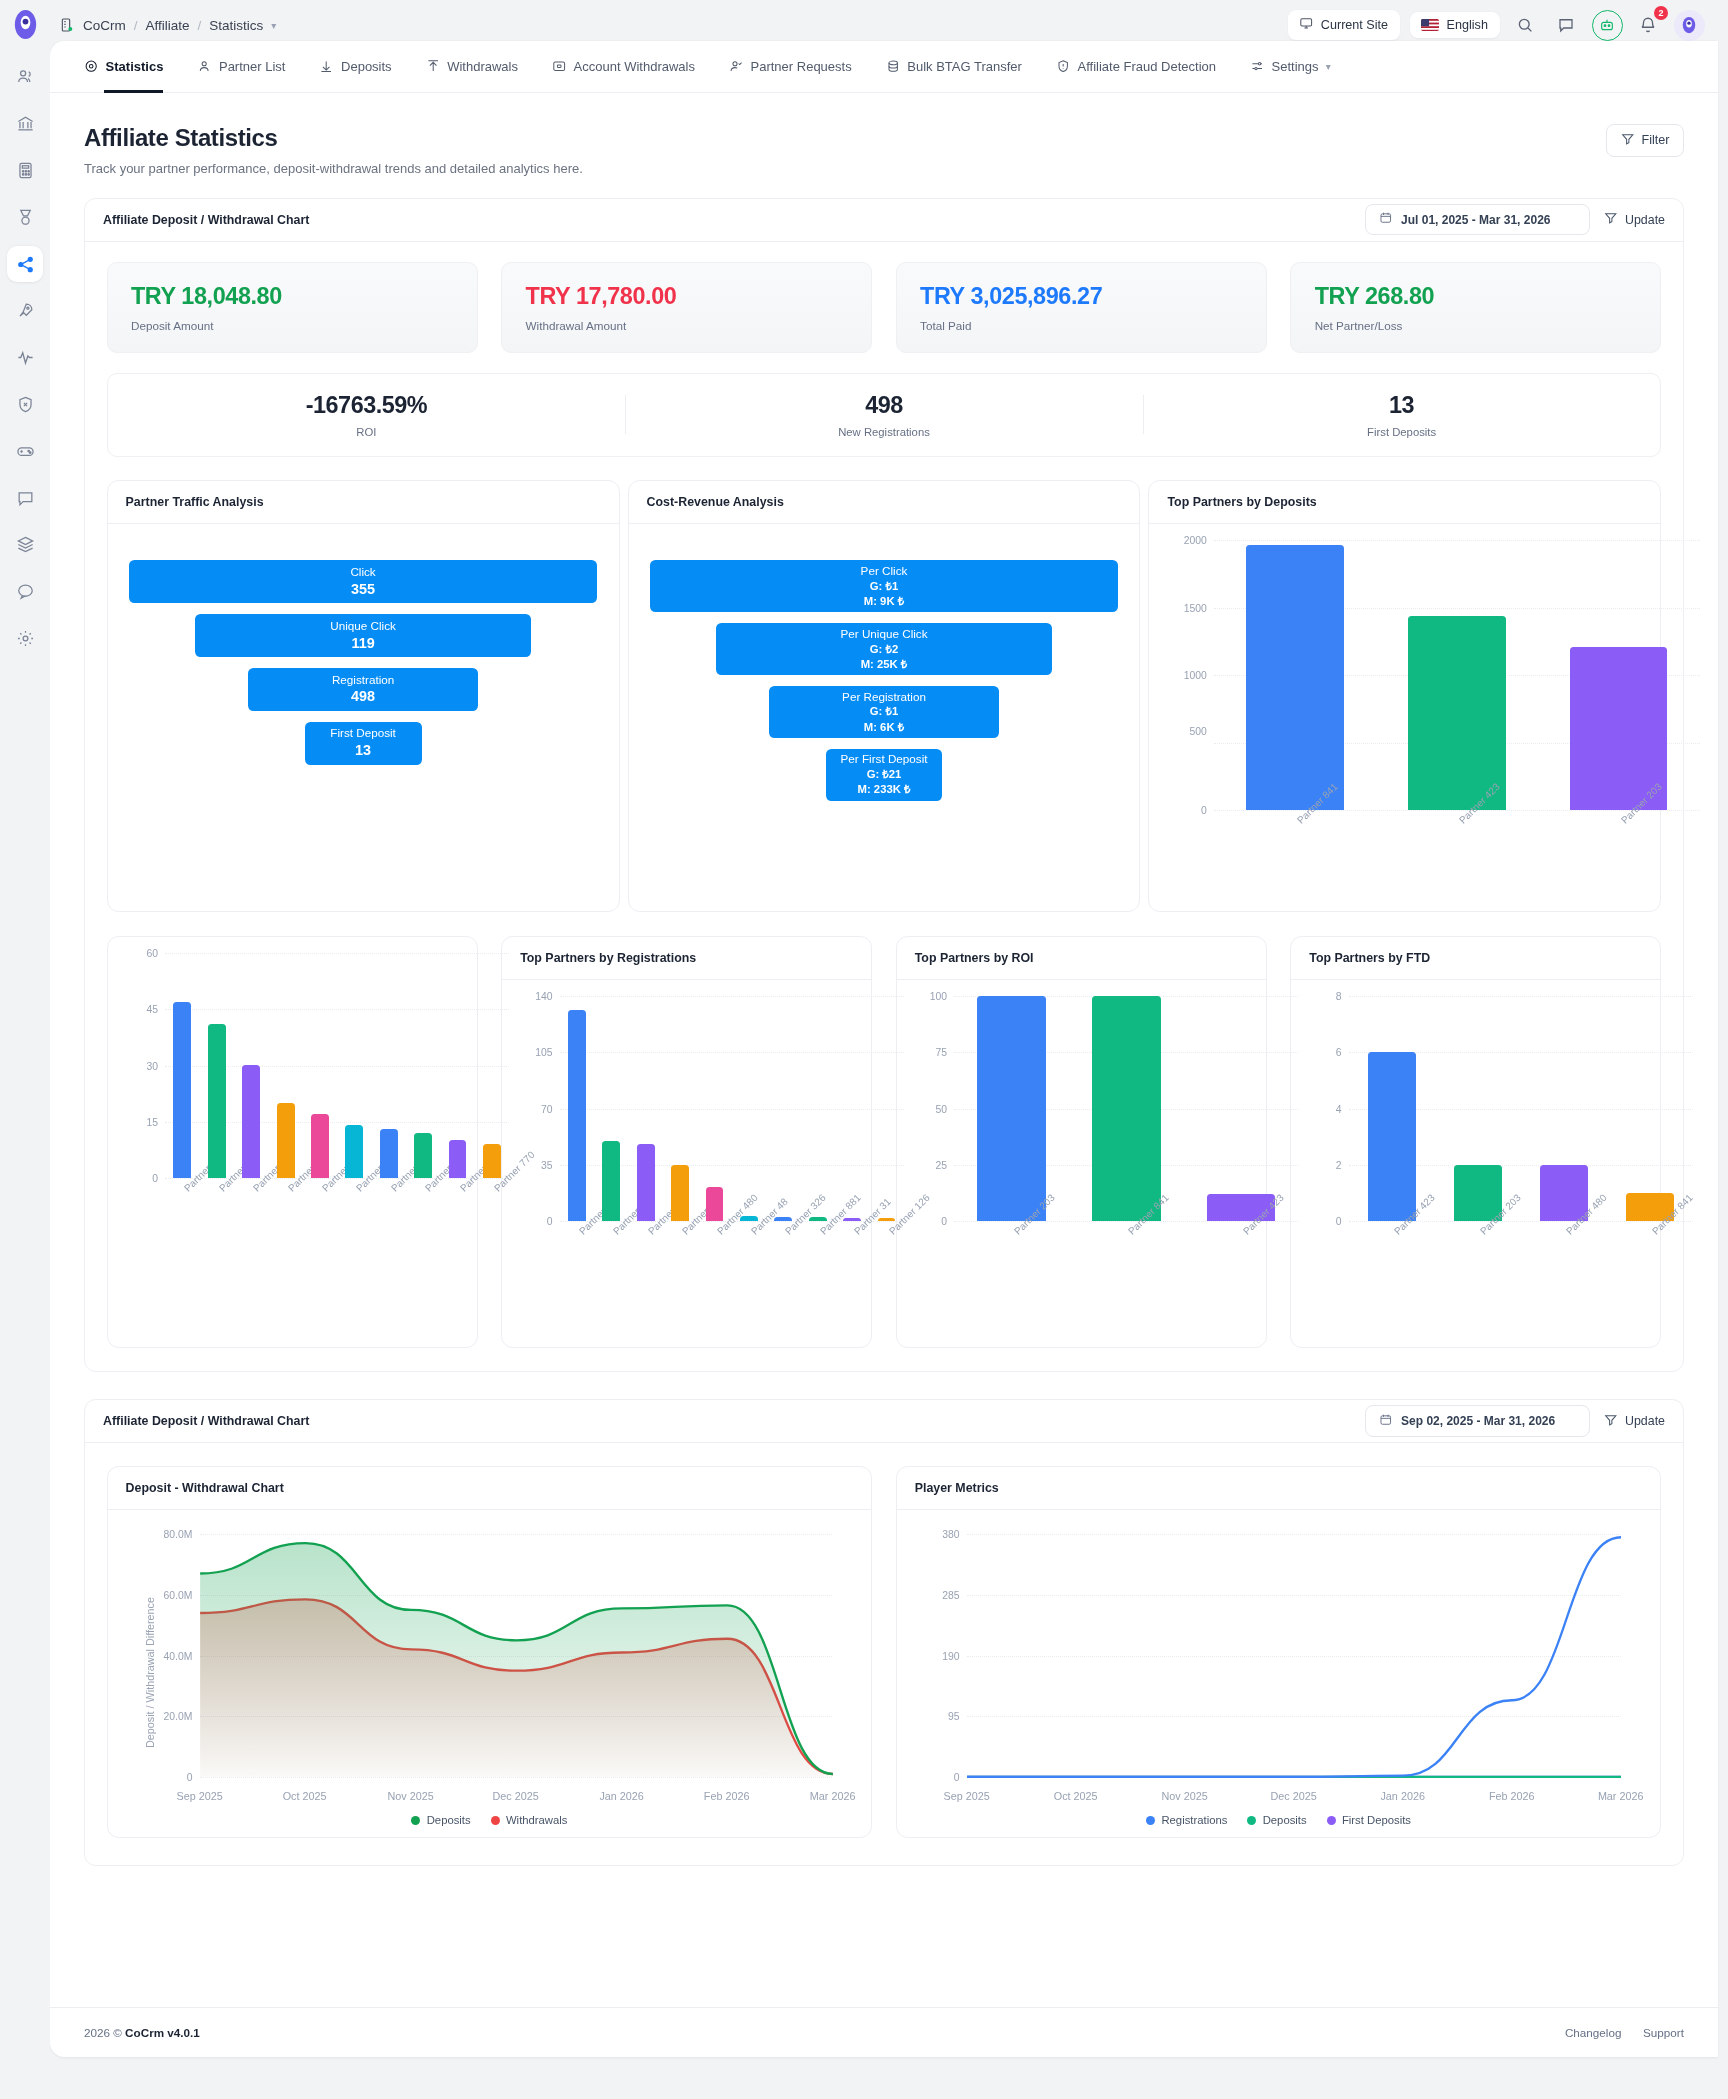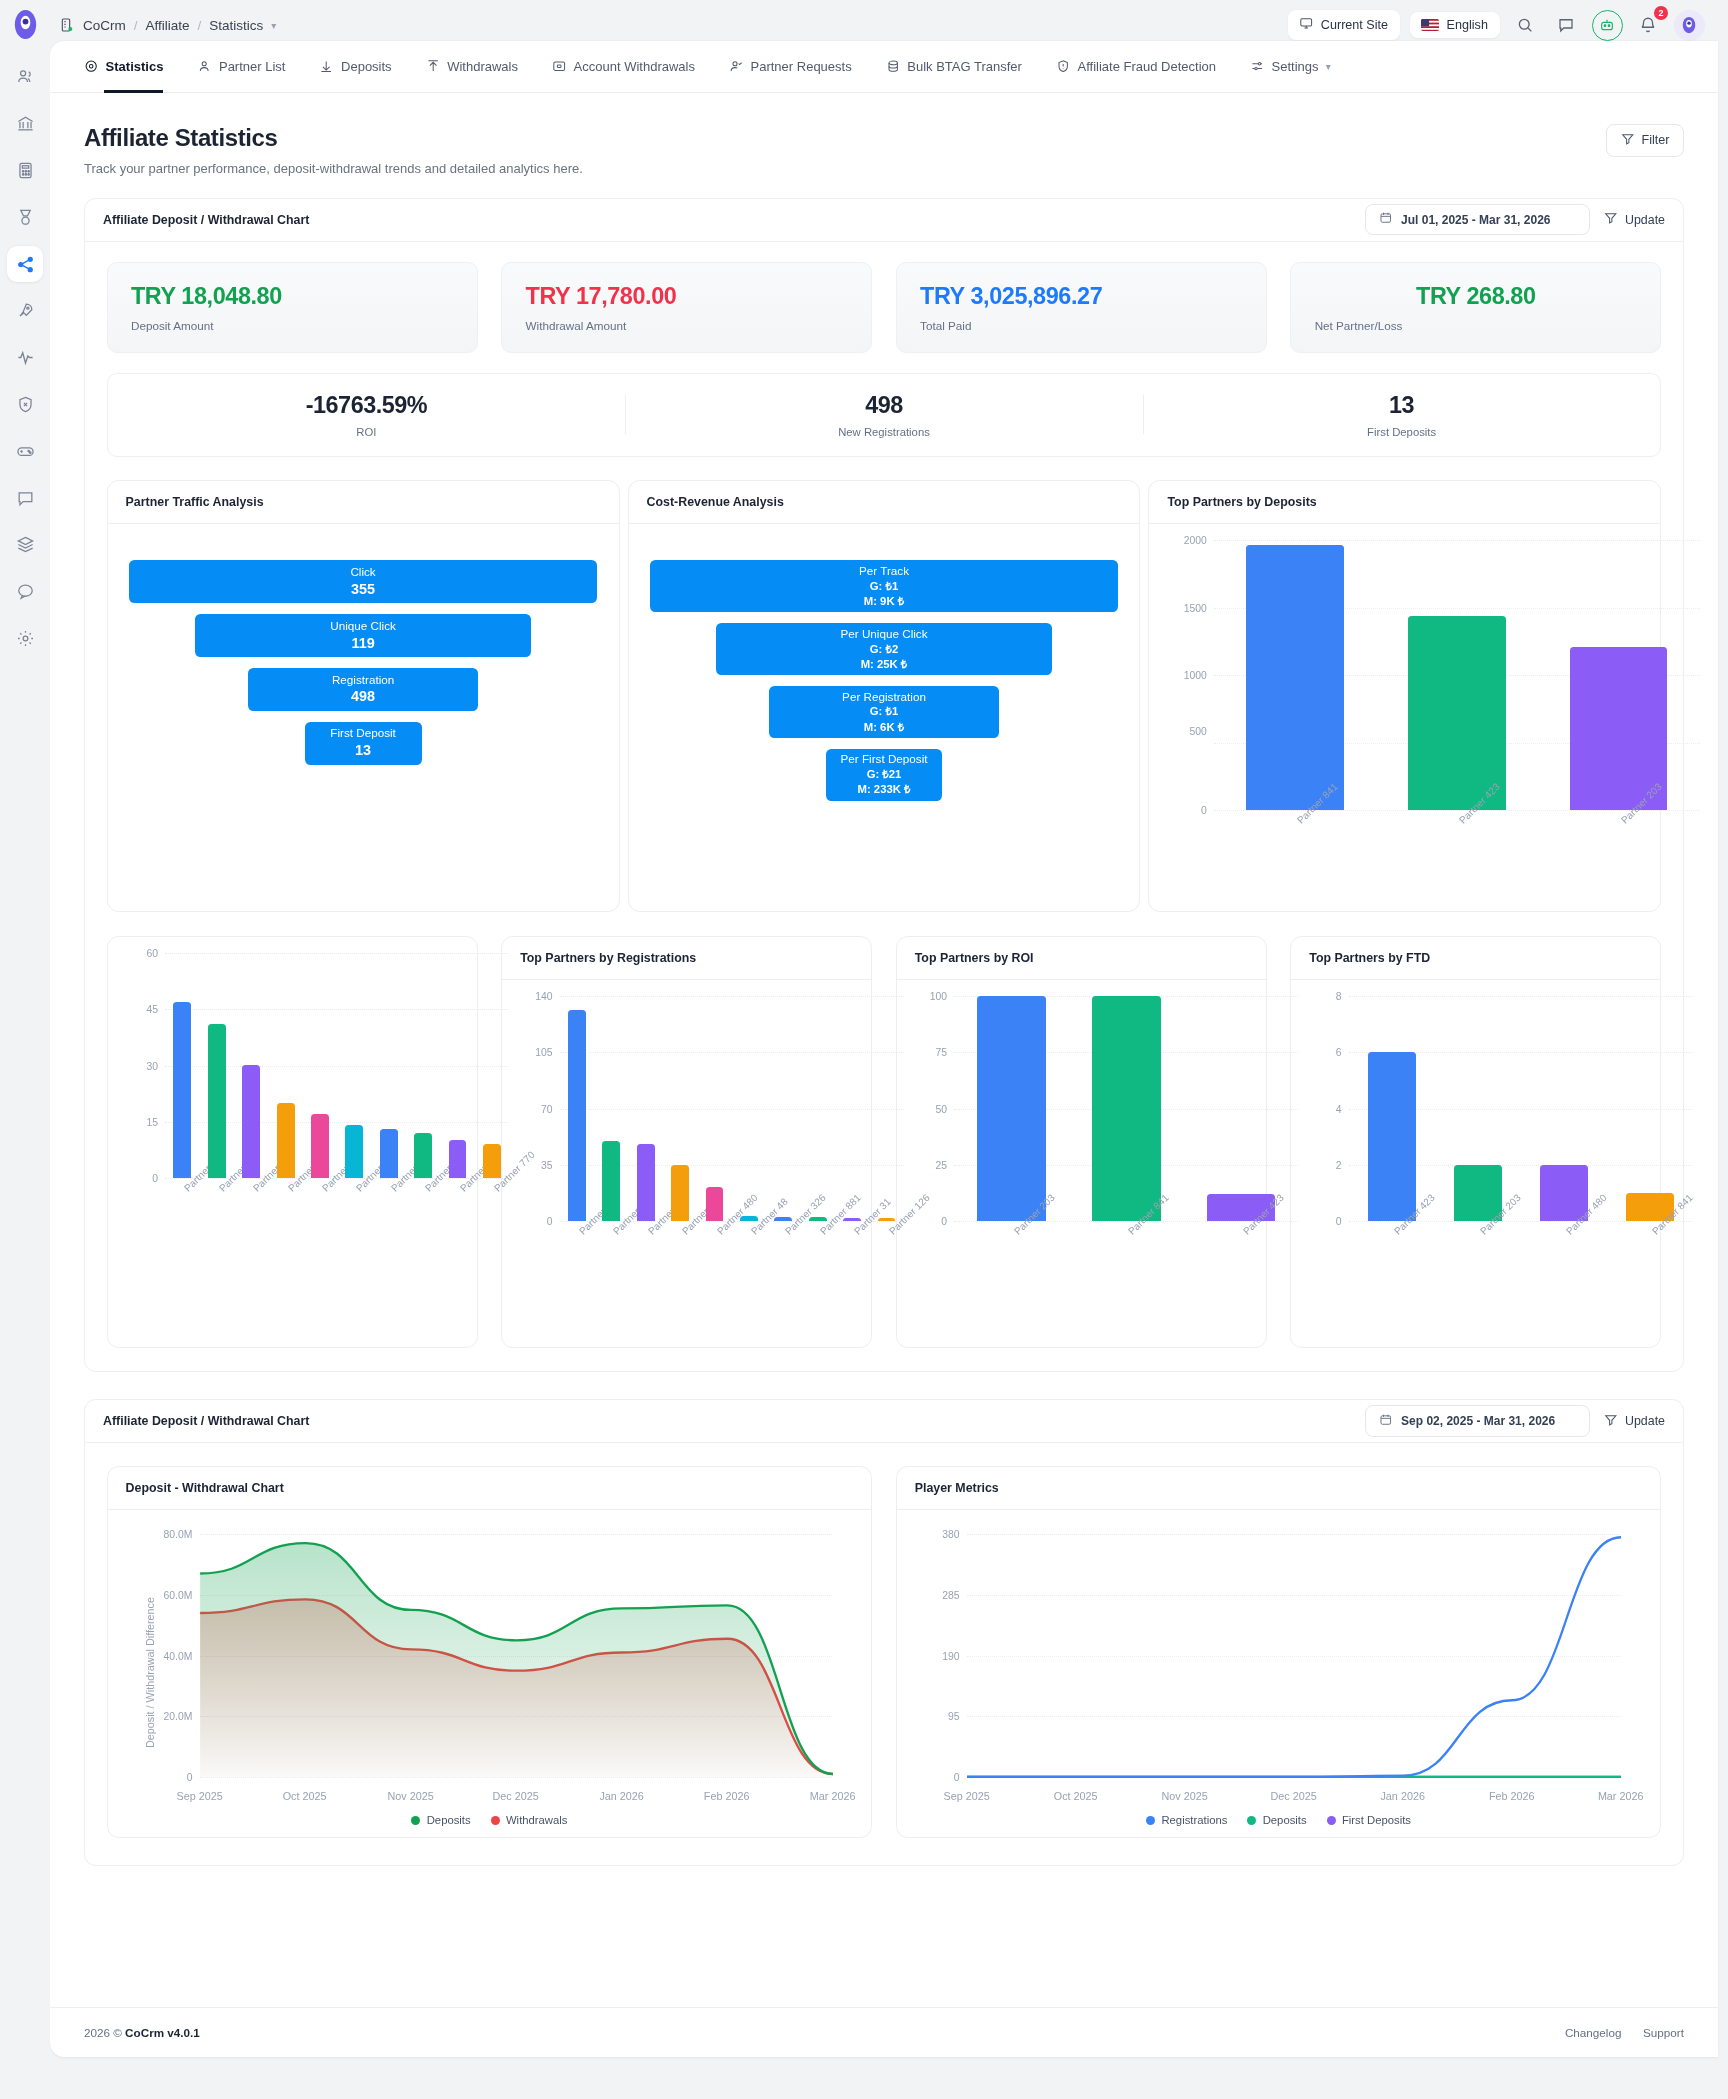--- a/index.html
+++ b/index.html
@@ -440,21 +440,21 @@
       </div>
       <div class="kpi">
         <div class="kpi-val" id="kpi1" style="color: rgb(240, 50, 75);">TRY 17,780.00</div>
         <div class="kpi-lbl">Withdrawal Amount</div>
       </div>
       <div class="kpi">
         <div class="kpi-val" id="kpi2" style="color: rgb(29, 122, 252);">TRY 3,025,896.27</div>
         <div class="kpi-lbl">Total Paid</div>
       </div>
       <div class="kpi">
-        <div class="kpi-val" id="kpi3" style="color: rgb(18, 161, 80); text-align: center;">TRY 268.80</div>
+        <div class="kpi-val" id="kpi3" style="color: rgb(18, 161, 80);">TRY 268.80</div>
         <div class="kpi-lbl">Net Partner/Loss</div>
       </div>
     </div>
 
     <div class="mini-row">
       <div class="mini">
         <div class="mini-val">-16763.59%</div>
         <div class="mini-lbl">ROI</div>
       </div>
       <div class="mini">
@@ -486,21 +486,21 @@
             <div class="fstep" style="width: 25%; height: 43px;">
               <div class="t">First Deposit</div>
               <div class="v">13</div>
             </div>
           </div>
       </div>
       <div class="panel">
         <div class="panel-head">Cost-Revenue Analysis</div>
         <div class="funnel-body" id="funnel-cost">
             <div class="fstep" style="width: 100%; height: 52px;">
-              <div class="t">Per Track</div>
+              <div class="t">Per Click</div>
               <div class="s">G: ₺1</div>
               <div class="s">M: 9K ₺</div>
             </div>
             <div class="fstep" style="width: 72%; height: 52px;">
               <div class="t">Per Unique Click</div>
               <div class="s">G: ₺2</div>
               <div class="s">M: 25K ₺</div>
             </div>
             <div class="fstep" style="width: 49%; height: 52px;">
               <div class="t">Per Registration</div>

